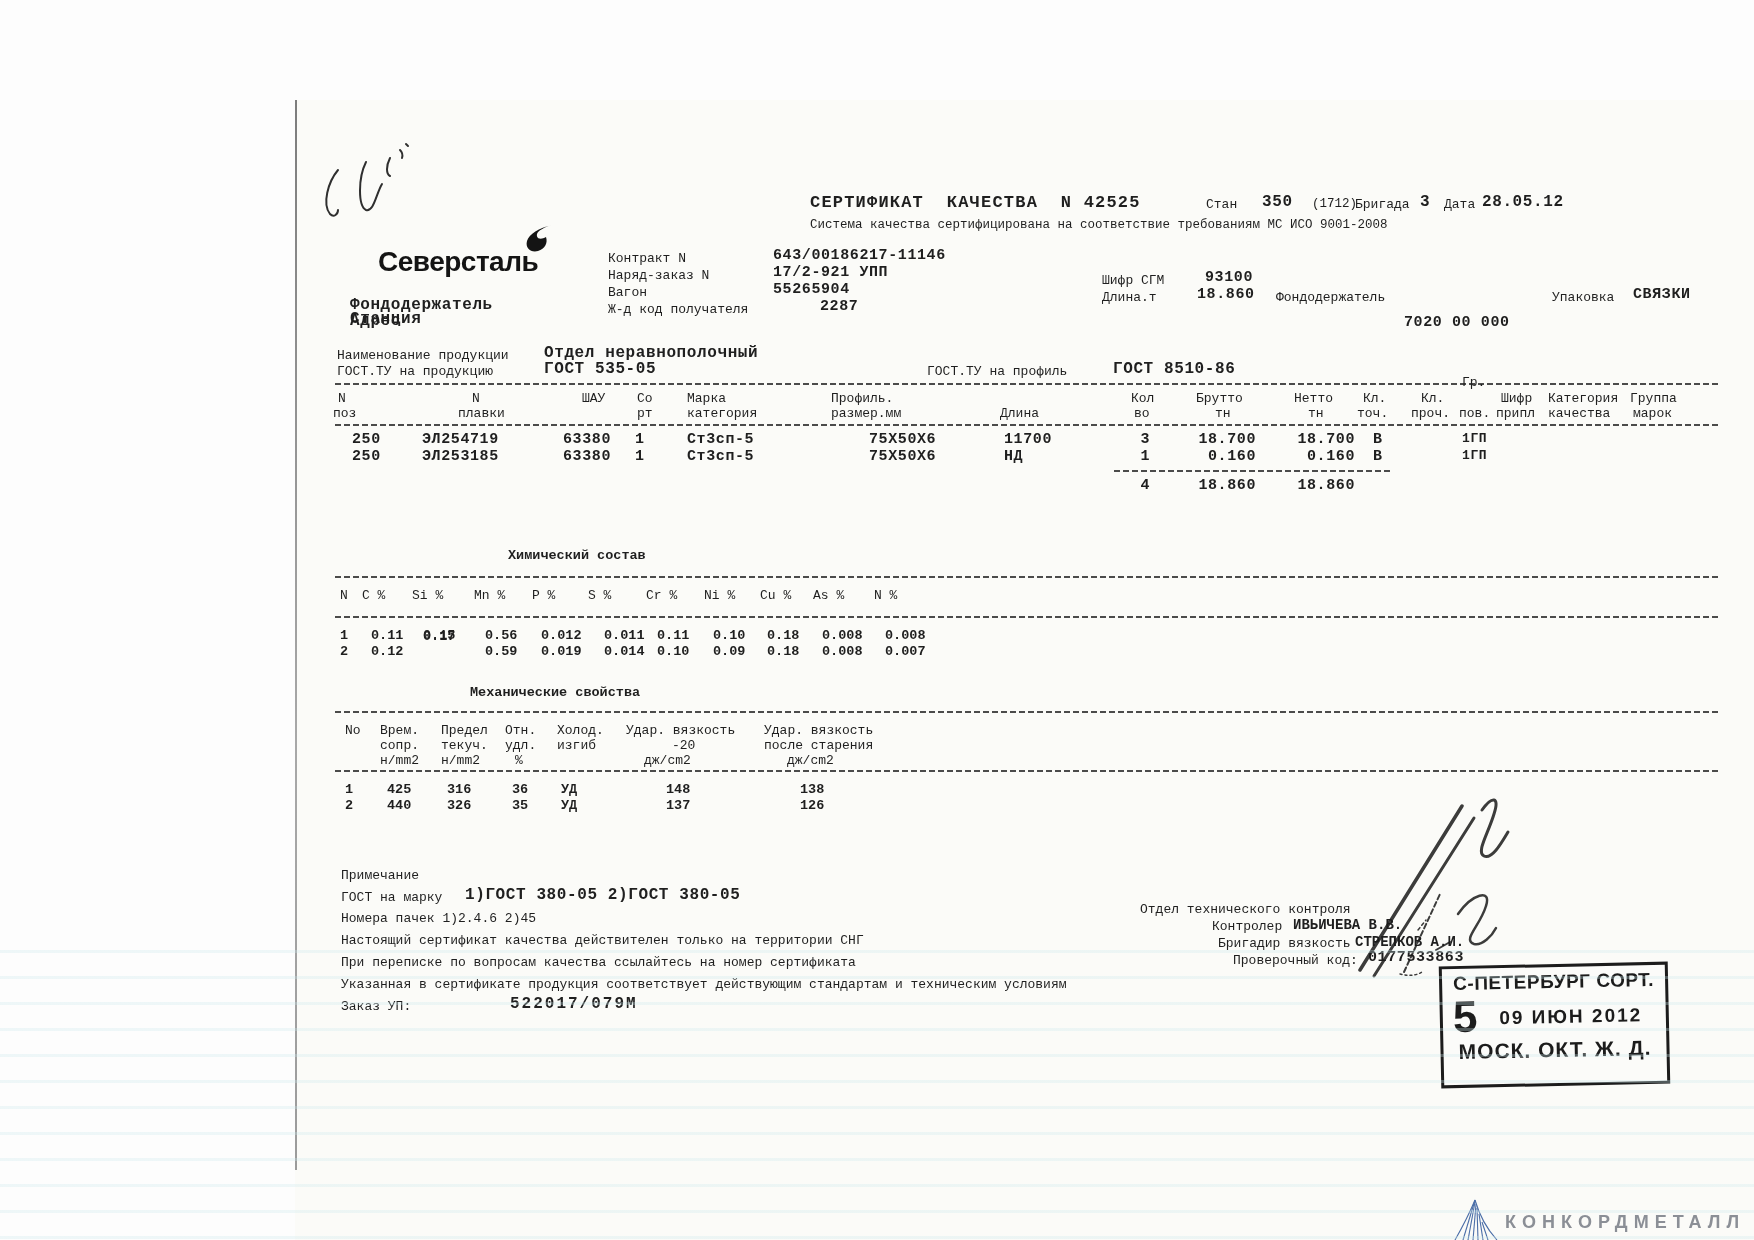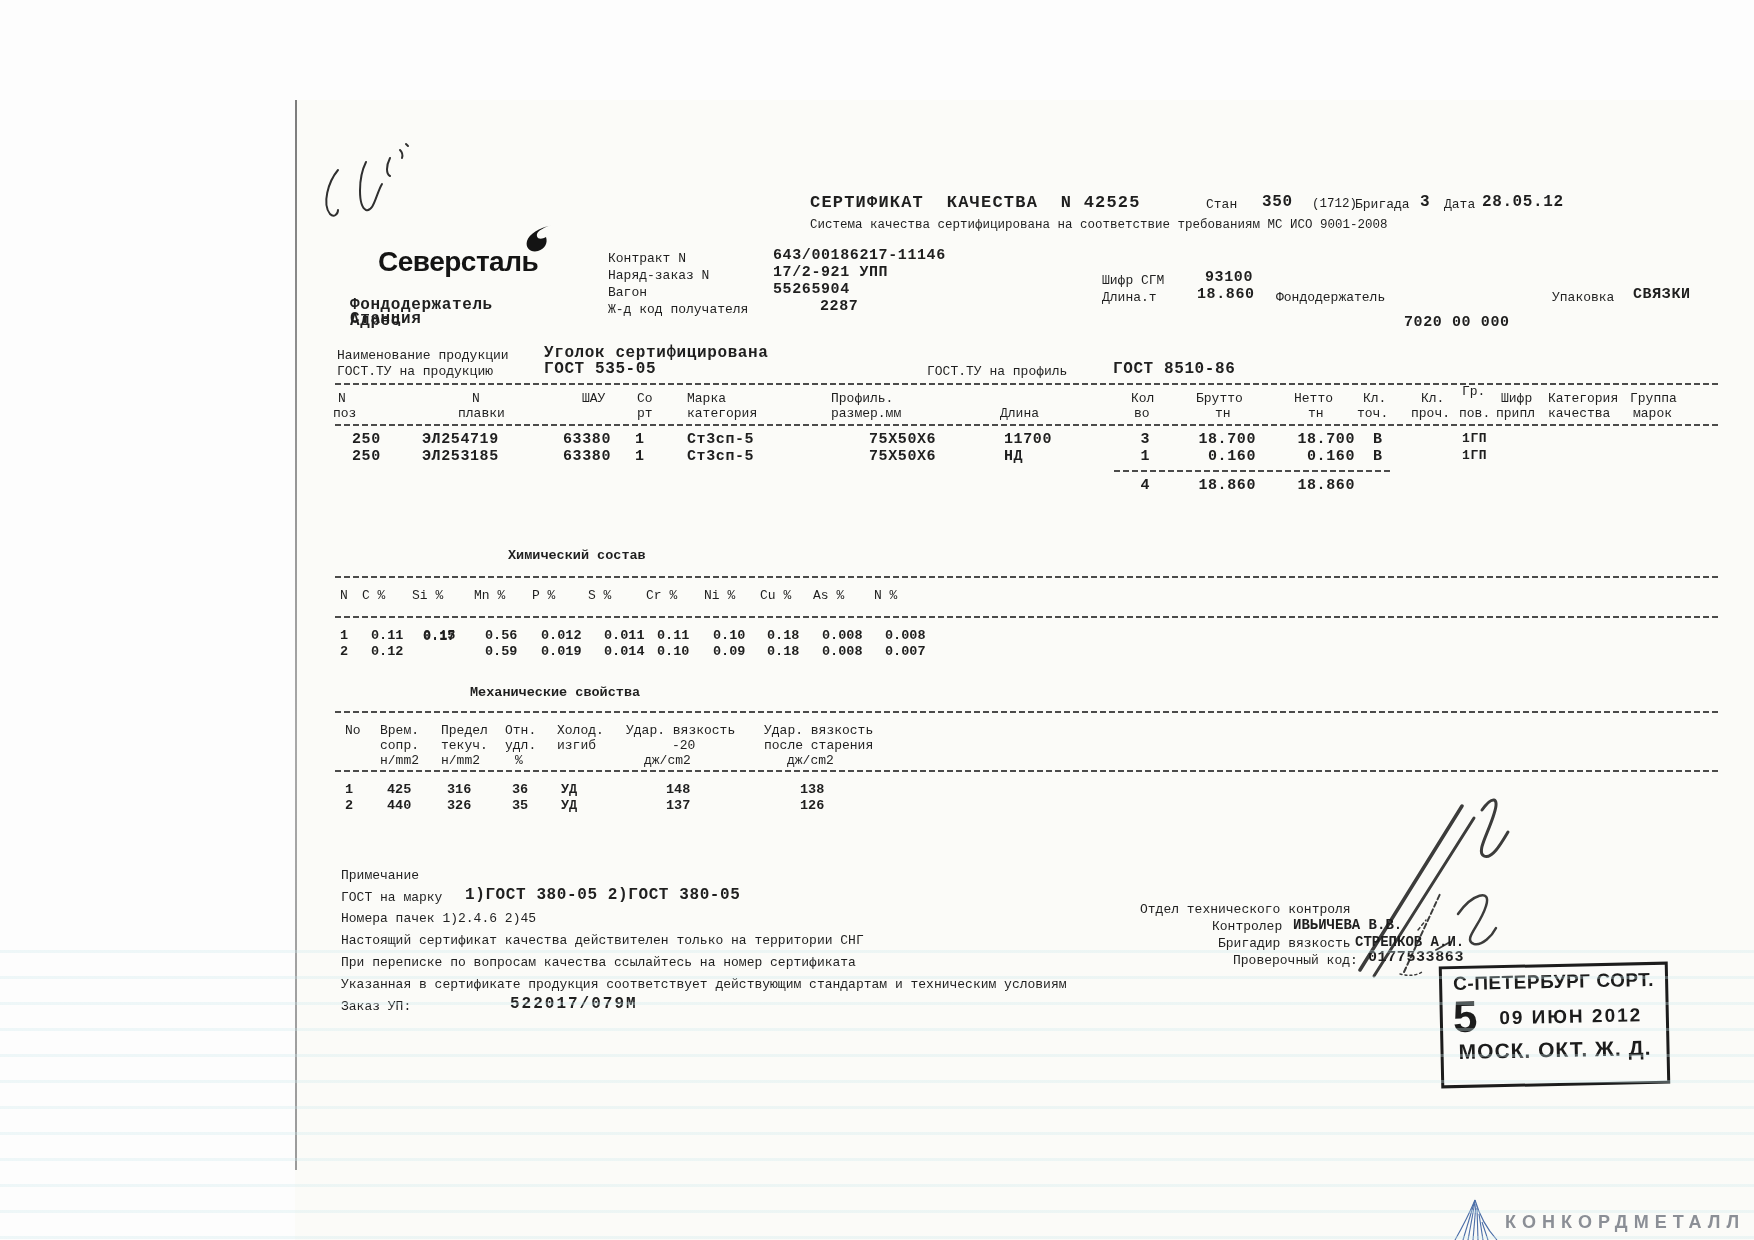--- a/index.html
+++ b/index.html
@@ -93,21 +93,21 @@
   </div>
 
   <div>
     <span class="t big" style="left:350px;top:297px;">Фондодержатель</span>
     <span class="t big" style="left:350px;top:313px;">Адрес</span>
     <span class="t big" style="left:350px;top:311px;">Станция</span>
   </div>
 
   <div>
     <span class="t lbl" style="left:337px;top:349px;">Наименование продукции</span>
-    <span class="t big" style="left:544px;top:345px;">Уголок сертифицирована</span>
+    <span class="t big" style="left:544px;top:345px;">Отдел неравнополочный</span>
     <span class="t lbl" style="left:337px;top:365px;">ГОСТ.ТУ на продукцию</span>
     <span class="t big" style="left:544px;top:361px;">ГОСТ 535-05</span>
     <span class="t lbl" style="left:927px;top:365px;">ГОСТ.ТУ на профиль</span>
     <span class="t big" style="left:1113px;top:361px;">ГОСТ 8510-86</span>
   </div>
 
   <div>
     <div class="dl" style="left:335px;top:383px;width:1385px;"></div>
 
     <span class="t lbl" style="left:338px;top:392px;">N</span>
@@ -125,21 +125,21 @@
     <span class="t lbl" style="left:1131px;top:392px;">Кол</span>
     <span class="t lbl" style="left:1134px;top:407px;">во</span>
     <span class="t lbl" style="left:1196px;top:392px;">Брутто</span>
     <span class="t lbl" style="left:1215px;top:407px;">тн</span>
     <span class="t lbl" style="left:1294px;top:392px;">Нетто</span>
     <span class="t lbl" style="left:1308px;top:407px;">тн</span>
     <span class="t lbl" style="left:1363px;top:392px;">Кл.</span>
     <span class="t lbl" style="left:1357px;top:407px;">точ.</span>
     <span class="t lbl" style="left:1421px;top:392px;">Кл.</span>
     <span class="t lbl" style="left:1411px;top:407px;">проч.</span>
-    <span class="t lbl" style="left:1462px;top:385px;">Гр.</span>
+    <span class="t lbl" style="left:1462px;top:376px;">Гр.</span>
     <span class="t lbl" style="left:1459px;top:407px;">пов.</span>
     <span class="t lbl" style="left:1501px;top:392px;">Шифр</span>
     <span class="t lbl" style="left:1496px;top:407px;">припл</span>
     <span class="t lbl" style="left:1548px;top:392px;">Категория</span>
     <span class="t lbl" style="left:1548px;top:407px;">качества</span>
     <span class="t lbl" style="left:1630px;top:392px;">Группа</span>
     <span class="t lbl" style="left:1633px;top:407px;">марок</span>
 
     <div class="dl" style="left:335px;top:424px;width:1385px;"></div>
 

